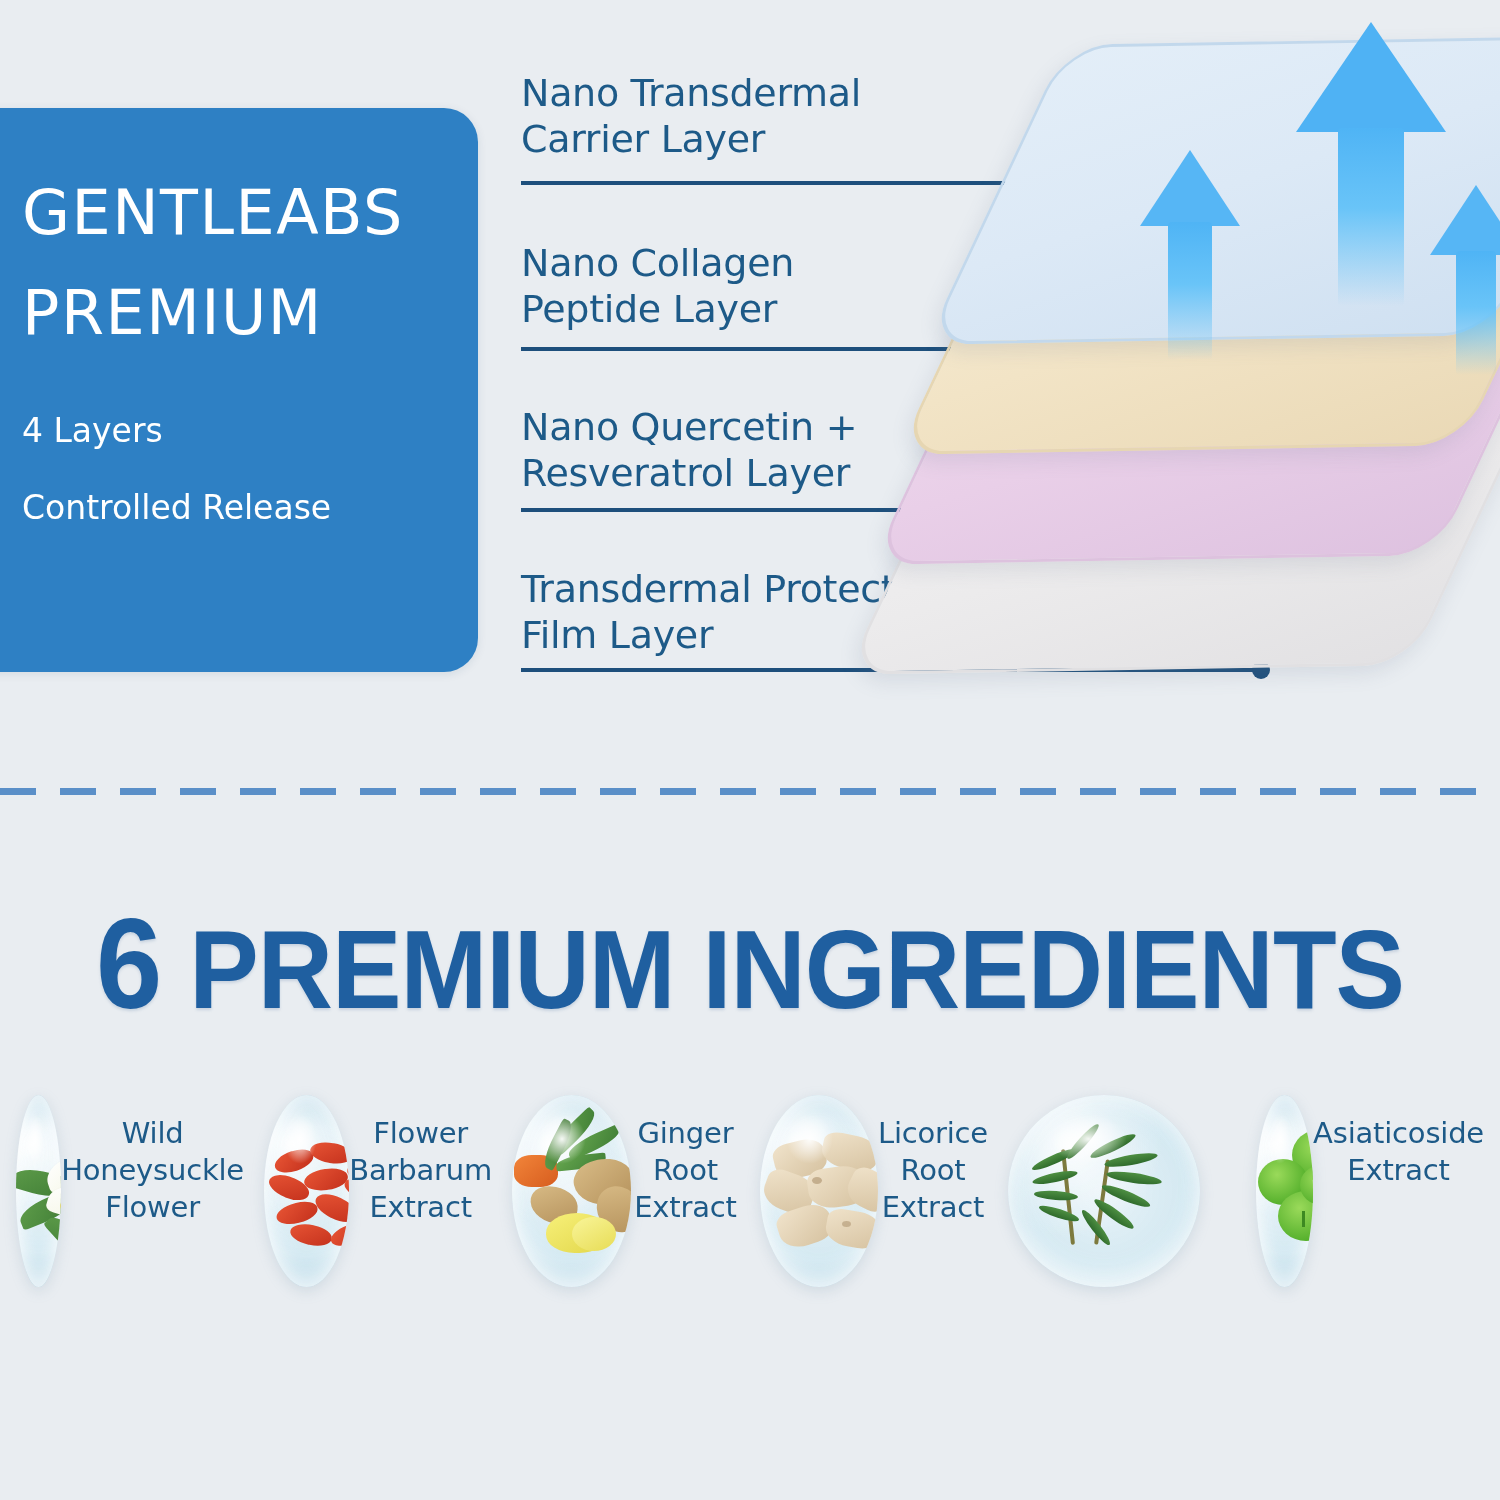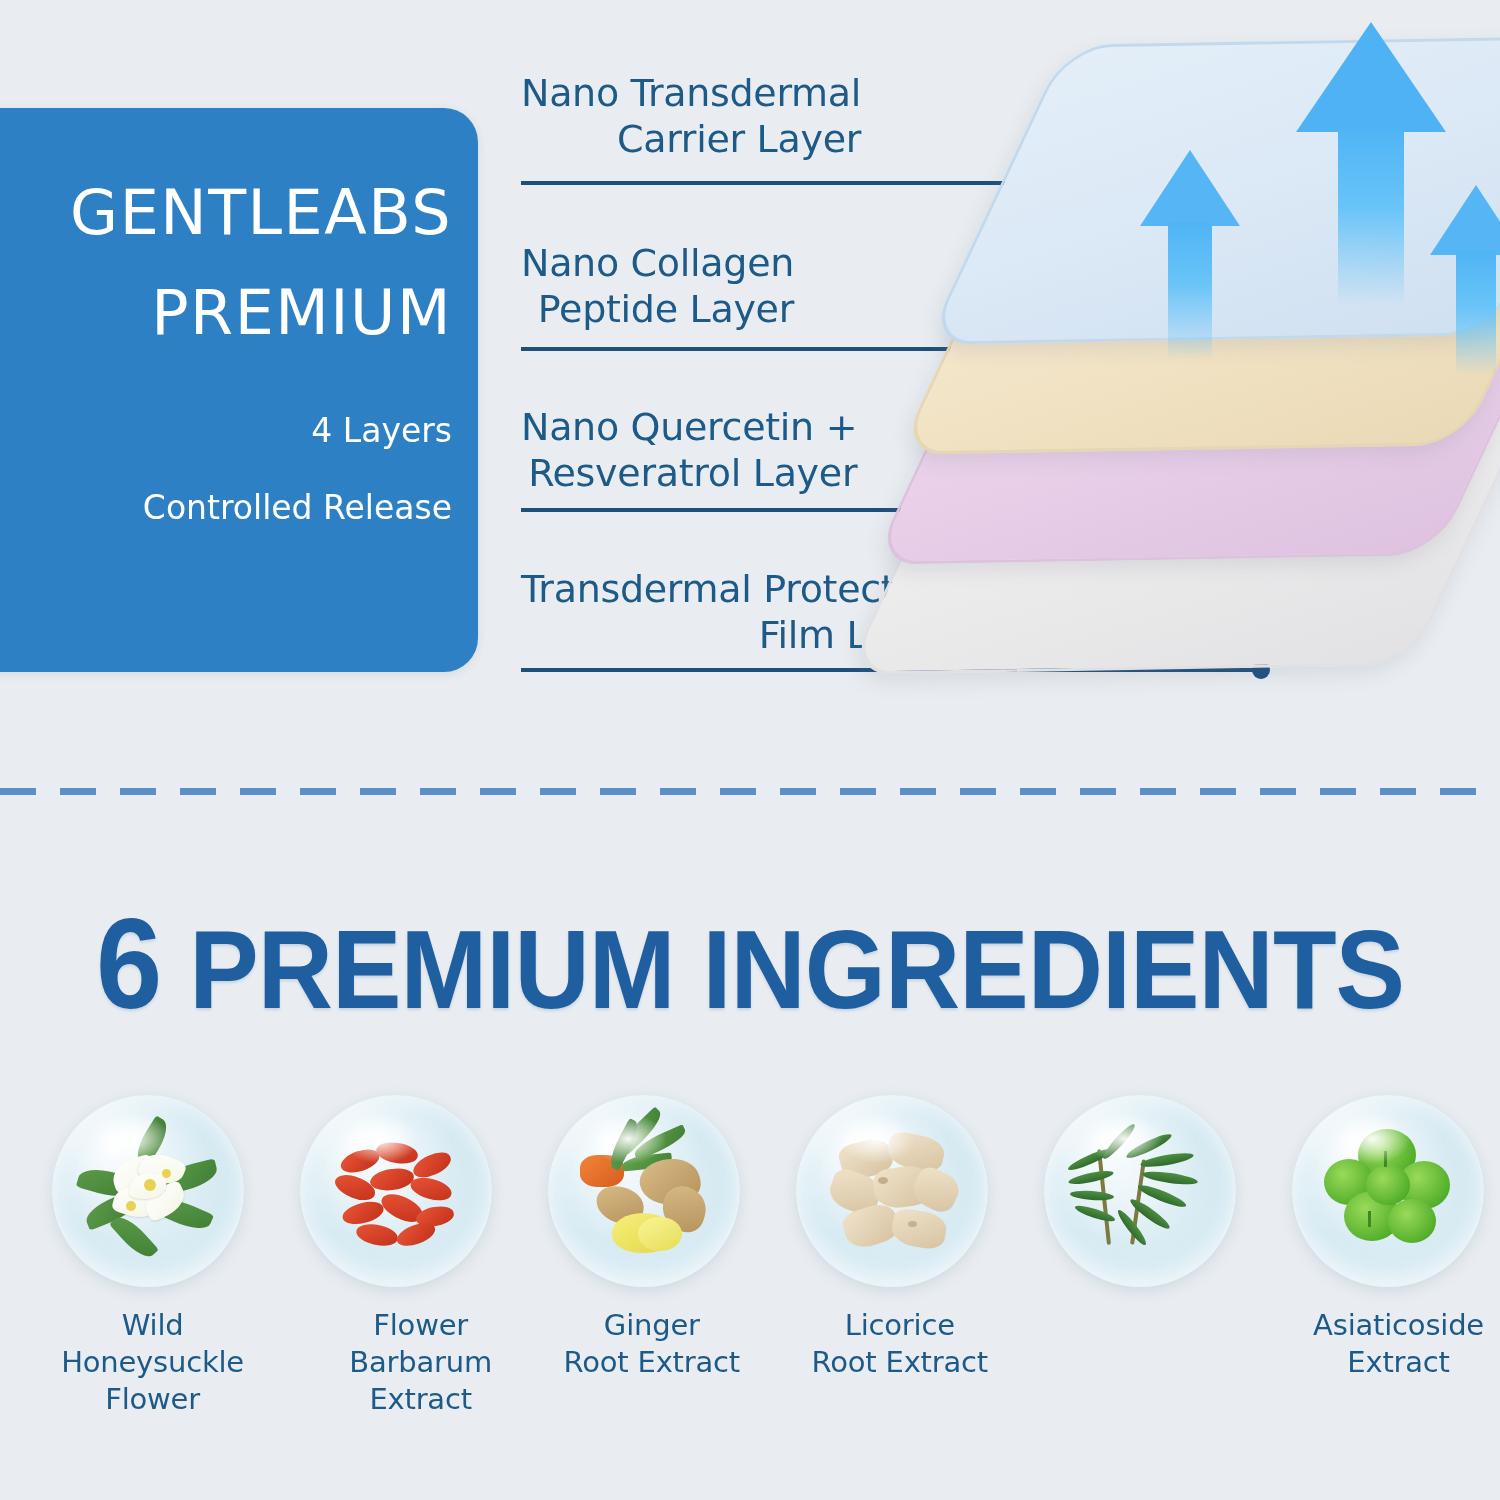--- a/index.html
+++ b/index.html
@@ -20,21 +20,21 @@
   
   #brand-card {
     position:absolute;
     left:-40px; top:108px;
     width:518px; height:564px;
     background:#2e80c4;
     border-radius: 34px;
     box-shadow: 0 2px 10px rgba(20,60,100,.10);
   }
   #brand-card .inner {
-    position:absolute; left:62px; top:74px; right:26px;text-align:right;
+    position:absolute; left:62px; top:74px; right:26px;
   }
   .brand-title {
     color:#ffffff;
     font-size:62px;
     font-weight:400;
     letter-spacing:1.5px;
     line-height:1.00;
     font-family:"DejaVu Sans", sans-serif;
     white-space:nowrap;
   }
@@ -53,21 +53,20 @@
   
   .layer-label {
     position:absolute;
     color:#1d5a88;
     font-size:38px;
     font-weight:400;
     line-height:1.22;
     font-family:"DejaVu Sans", sans-serif;
     letter-spacing:-0.3px;
     white-space:pre-line;
-    text-align:right;
   }
   #layer-label-1 { left:521px; top:70px; }
   #layer-label-2 { left:521px; top:240px; }
   #layer-label-3 { left:521px; top:404px; }
   #layer-label-4 { left:521px; top:566px; }
 
   
   .leader {
     position:absolute;
     height:4px;
@@ -218,22 +217,21 @@
     position:absolute;
     left:0; top:300px;
     width:1500px;
     display:flex;
     justify-content:space-between;
     padding:0 16px;
   }
   .ingredient-item {
     width:228px;
     display:flex;
-    flex-direction:column;
-    align-items:flex-end;
+    align-items:flex-start;
   }
   .bubble {
     width:192px; height:192px;
     border-radius:50%;
     position:relative;
     background:
       radial-gradient(circle at 32% 26%, rgba(255,255,255,.95) 0%, rgba(255,255,255,.35) 26%, rgba(255,255,255,0) 48%),
       radial-gradient(circle at 50% 50%, rgba(232,245,250,.75) 0%, rgba(205,231,241,.80) 62%, rgba(168,208,226,.88) 88%, rgba(150,195,216,.95) 100%);
     box-shadow:
       inset 0 -10px 22px rgba(255,255,255,.75),

